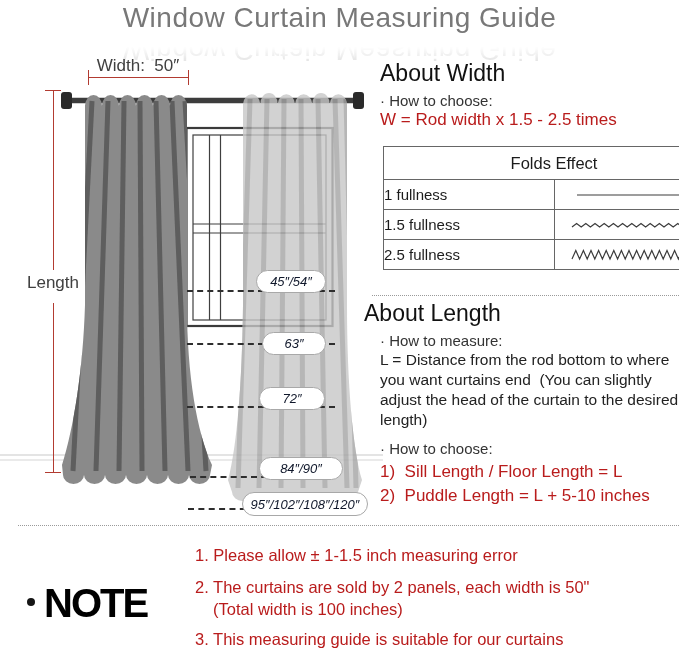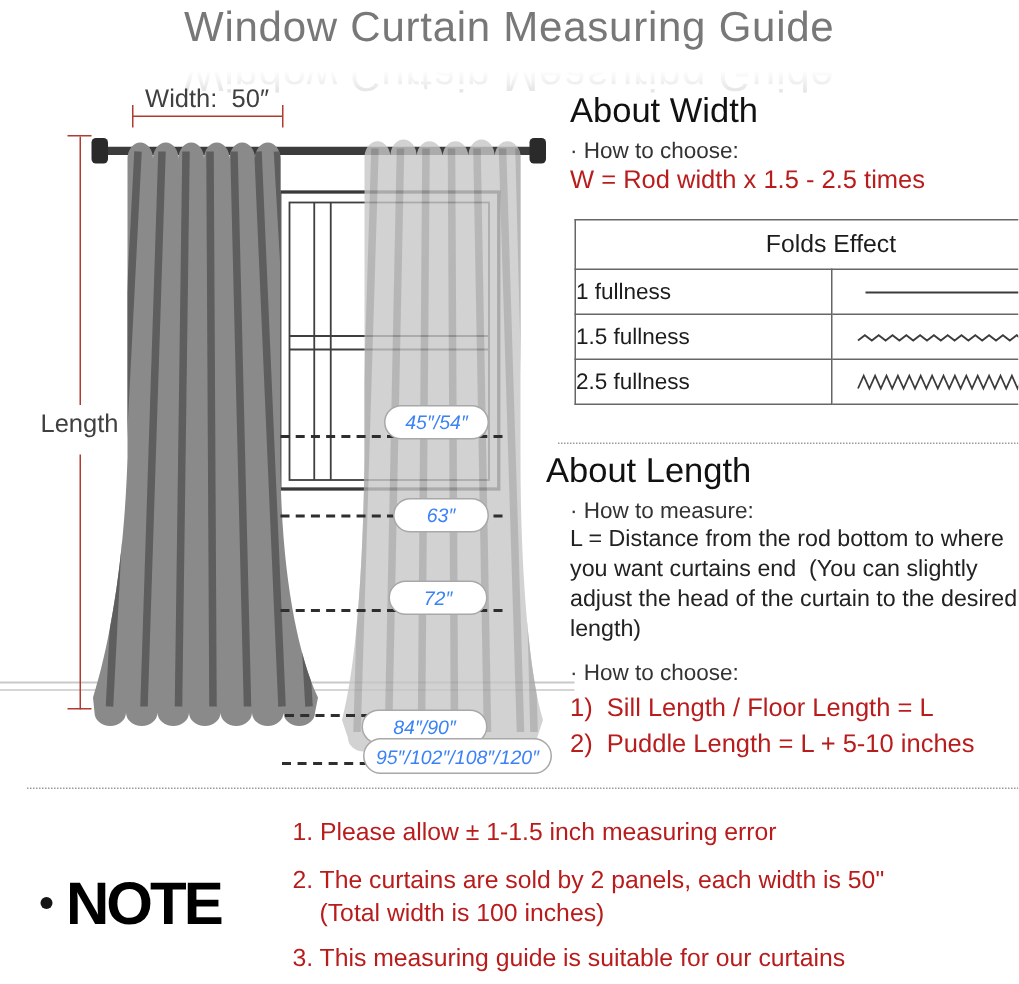--- a/index.html
+++ b/index.html
@@ -19,21 +19,21 @@
   .w-label{left:86px;top:56px;width:104px;text-align:center;font-size:17px;white-space:pre;}
   .w-line{left:88px;top:77px;width:100px;height:0;border-top:1.5px solid #b23b31;}
   .vtick{width:0;height:15px;border-left:1.5px solid #b23b31;}
   .htick{width:16px;height:0;border-top:1.5px solid #b23b31;}
   .len-seg{width:0;border-left:1.5px solid #b23b31;left:52.5px;}
   .len-label{left:18px;top:273px;width:70px;text-align:center;font-size:17px;}
 
   
   .dash{height:0;border-top:2px dashed #2e2e2e;}
   .pill{background:#fff;border:1px solid #a8a8a8;border-radius:12px;display:flex;align-items:center;
-        justify-content:center;font-size:13px;font-style:italic;color:#3b82f6;white-space:nowrap;}
+        justify-content:center;font-size:13px;font-style:italic;color:#0f172a;white-space:nowrap;}
 
   
   .h2{font-size:23px;color:#111;}
   .sub{font-size:15px;color:#333;}
   .big{font-size:17px;color:#b91c1c;white-space:pre-wrap;}
   .measure{width:302px;font-size:15.5px;line-height:20px;color:#222;white-space:pre-wrap;}
   .dotsep{height:0;border-top:1.5px dotted #9a9a9a;}
 
   
   table.folds{border-collapse:collapse;width:342px;table-layout:fixed;}
@@ -126,21 +126,21 @@
 
   <div class="abs dash" style="left:187px;top:290px;width:148px;"></div>
   <div class="abs dash" style="left:187px;top:343px;width:148px;"></div>
   <div class="abs dash" style="left:187px;top:406px;width:148px;"></div>
   <div class="abs dash" style="left:190px;top:476px;width:128px;"></div>
   <div class="abs dash" style="left:188px;top:508px;width:120px;"></div>
 
   <div class="abs pill" style="left:256px;top:270px;width:68px;height:21px;">45″/54″</div>
   <div class="abs pill" style="left:262px;top:332px;width:62px;height:21px;">63″</div>
   <div class="abs pill" style="left:259px;top:387px;width:64px;height:21px;">72″</div>
-  <div class="abs pill" style="left:241px;top:457px;width:82px;height:21px;margin-top:16px;">84″/90″</div>
+  <div class="abs pill" style="left:259px;top:457px;width:82px;height:21px;">84″/90″</div>
   <div class="abs pill" style="left:242px;top:492px;width:124px;height:22px;">95″/102″/108″/120″</div>
 
   <div class="abs h2" style="left:380px;top:60px;">About Width</div>
   <div class="abs sub" style="left:380px;top:92px;">· How to choose:</div>
   <div class="abs big" style="left:380px;top:110px;">W = Rod width x 1.5 - 2.5 times</div>
 
   <table class="folds abs" style="left:383px;top:146px;">
     <tbody>
         <tr>
       <th colspan="2">Folds Effect</th>

